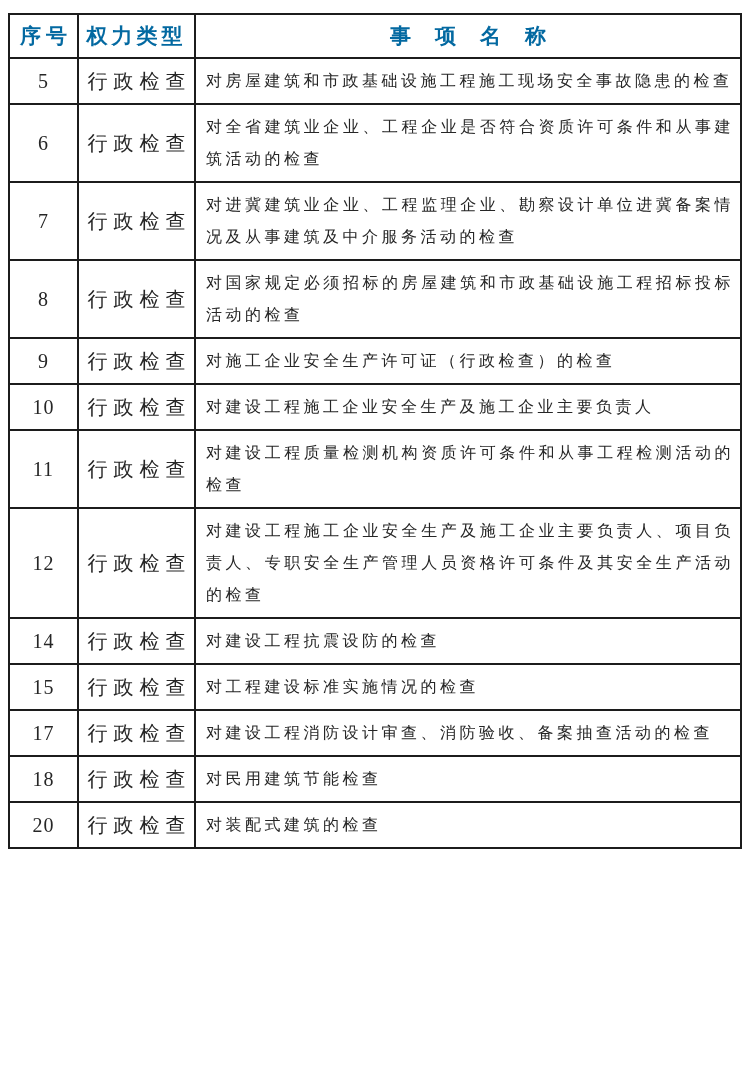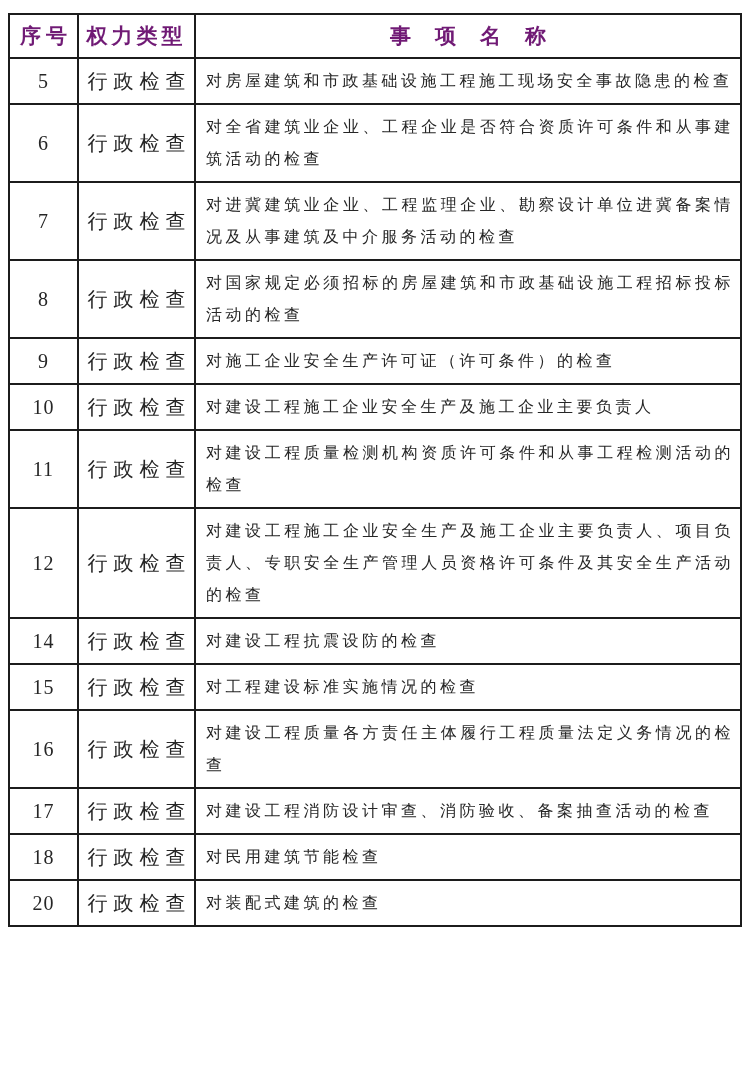--- a/index.html
+++ b/index.html
@@ -32,21 +32,21 @@
     border: 2px solid #1c1c1c;
     color: #262626;
     vertical-align: middle;
     background: #ffffff;
   }
   thead th {
     height: 44px;
     font-family: "Liberation Sans", sans-serif;
     font-weight: bold;
     font-size: 21px;
-    color: #701a75;
+    color: #0369a1;
     text-align: center;
     padding: 0;
   }
   th.h-no   { letter-spacing: 5px; padding-left: 5px; }
   th.h-type { letter-spacing: 4px; padding-left: 0; }
   th.h-item { letter-spacing: 24px; padding-left: 24px; border-radius: 6px; }
 
   td.c-no {
     text-align: center;
     font-size: 20px;
@@ -108,21 +108,21 @@
 
   <tr>
     <td class="c-no">8</td>
     <td class="c-type">行政检查</td>
     <td class="c-item">对国家规定必须招标的房屋建筑和市政基础设施工程招标投标活动的检查</td>
   </tr>
 
   <tr>
     <td class="c-no">9</td>
     <td class="c-type">行政检查</td>
-    <td class="c-item">对施工企业安全生产许可证（许可条件）的检查</td>
+    <td class="c-item">对施工企业安全生产许可证（行政检查）的检查</td>
   </tr>
 
   <tr>
     <td class="c-no">10</td>
     <td class="c-type">行政检查</td>
     <td class="c-item">对建设工程施工企业安全生产及施工企业主要负责人</td>
   </tr>
 
   <tr>
     <td class="c-no">11</td>
@@ -142,25 +142,20 @@
     <td class="c-type">行政检查</td>
     <td class="c-item">对建设工程抗震设防的检查</td>
   </tr>
 
   <tr>
     <td class="c-no">15</td>
     <td class="c-type">行政检查</td>
     <td class="c-item">对工程建设标准实施情况的检查</td>
   </tr>
 
-  <tr>
-    <td class="c-no">16</td>
-    <td class="c-type">行政检查</td>
-    <td class="c-item">对建设工程质量各方责任主体履行工程质量法定义务情况的检查</td>
-  </tr>
 
   <tr>
     <td class="c-no">17</td>
     <td class="c-type">行政检查</td>
     <td class="c-item">对建设工程消防设计审查、消防验收、备案抽查活动的检查</td>
   </tr>
 
   <tr>
     <td class="c-no">18</td>
     <td class="c-type">行政检查</td>

